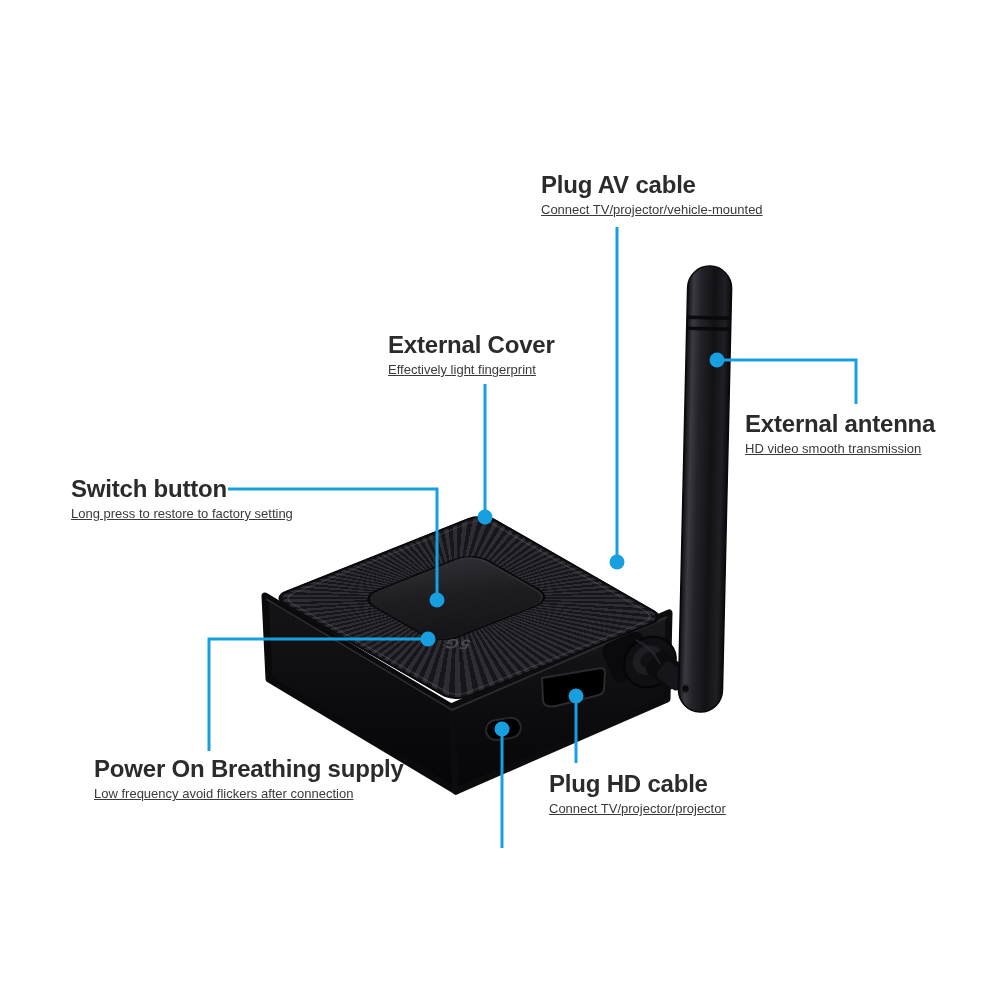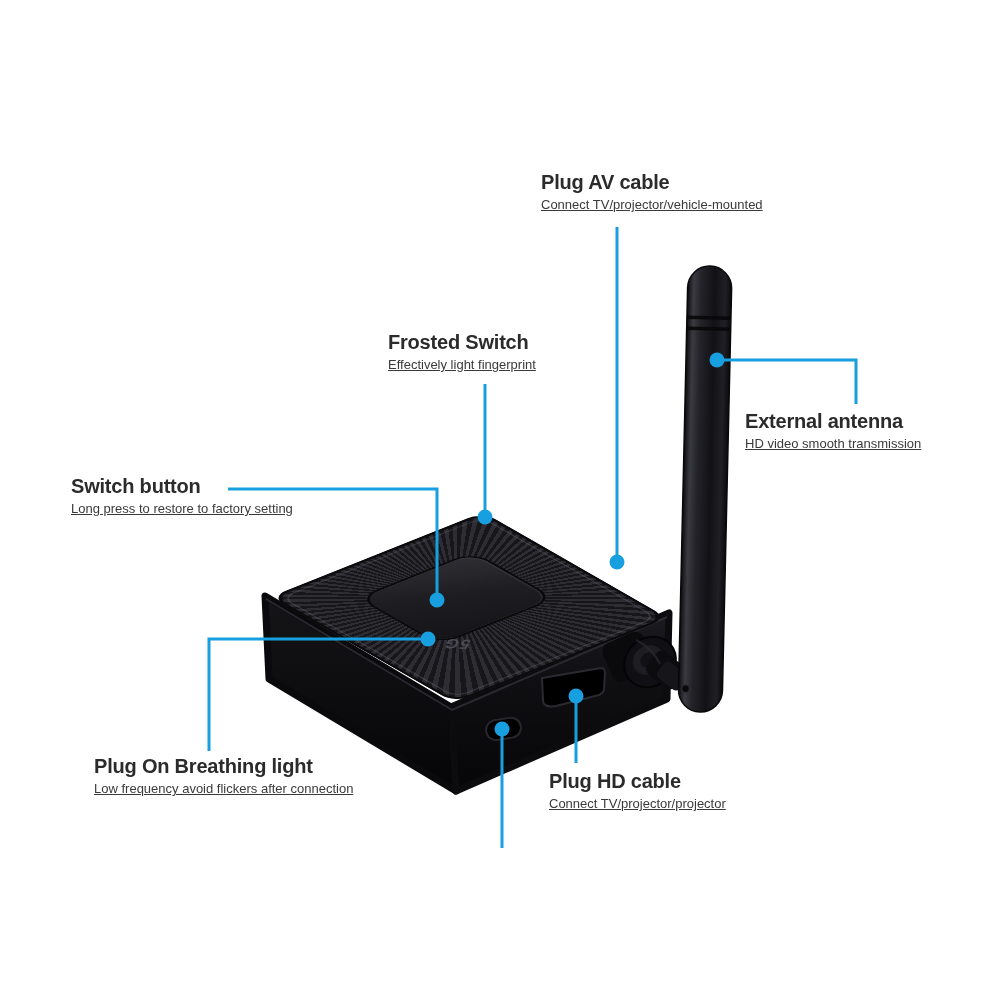--- a/index.html
+++ b/index.html
@@ -29,21 +29,21 @@
   }
   .center-cover {
     position:absolute; left:62px; top:68px; width:128px; height:158px;
     border-radius:24px;
     background: linear-gradient(115deg, #2f2f35 0%, #1e1e22 45%, #141418 100%);
     box-shadow: 0 0 0 3px rgba(8,8,10,0.95), inset 0 2px 2px rgba(140,140,150,0.18);
   }
 
   
   .callout { position:absolute; white-space:nowrap; }
-  .callout h3 { margin:0; font-size:20px; line-height:1.25; font-weight:700; color:var(--heading); letter-spacing:-0.2px; }
+  .callout h3 { margin:0; font-size:24px; line-height:1.25; font-weight:700; color:var(--heading); letter-spacing:-0.2px; }
   .callout p  { margin:2px 0 0; font-size:13px; line-height:1.3; font-weight:400; color:var(--body);text-decoration:underline; }
   .co-av       { left:541px; top:170px; }
   .co-frosted  { left:388px; top:330px; }
   .co-antenna  { left:745px; top:409px; }
   .co-switch   { left:71px;  top:474px; }
   .co-breath   { left:94px;  top:754px; }
   .co-hd       { left:549px; top:769px; }
   .co-power    { left:452px; top:854px; }
 
   
@@ -137,36 +137,36 @@
     <path class="c-line" d="M502,848 L502,736"></path>
     <circle class="c-dot" cx="502" cy="729" r="7.5"></circle>
   </svg>
 
   <div class="callout co-av">
     <h3>Plug AV cable</h3>
     <p>Connect TV/projector/vehicle-mounted</p>
   </div>
 
   <div class="callout co-frosted">
-    <h3>Frosted Switch</h3>
+    <h3>External Cover</h3>
     <p>Effectively light fingerprint</p>
   </div>
 
   <div class="callout co-switch">
     <h3>Switch button</h3>
     <p>Long press to restore to factory setting</p>
   </div>
 
   <div class="callout co-antenna">
     <h3>External antenna</h3>
     <p>HD video smooth transmission</p>
   </div>
 
   <div class="callout co-breath">
-    <h3>Plug On Breathing light</h3>
+    <h3>Power On Breathing supply</h3>
     <p>Low frequency avoid flickers after connection</p>
   </div>
 
   <div class="callout co-hd">
     <h3>Plug HD cable</h3>
     <p>Connect TV/projector/projector</p>
   </div>
 
   <div class="callout co-power">
   </div>

